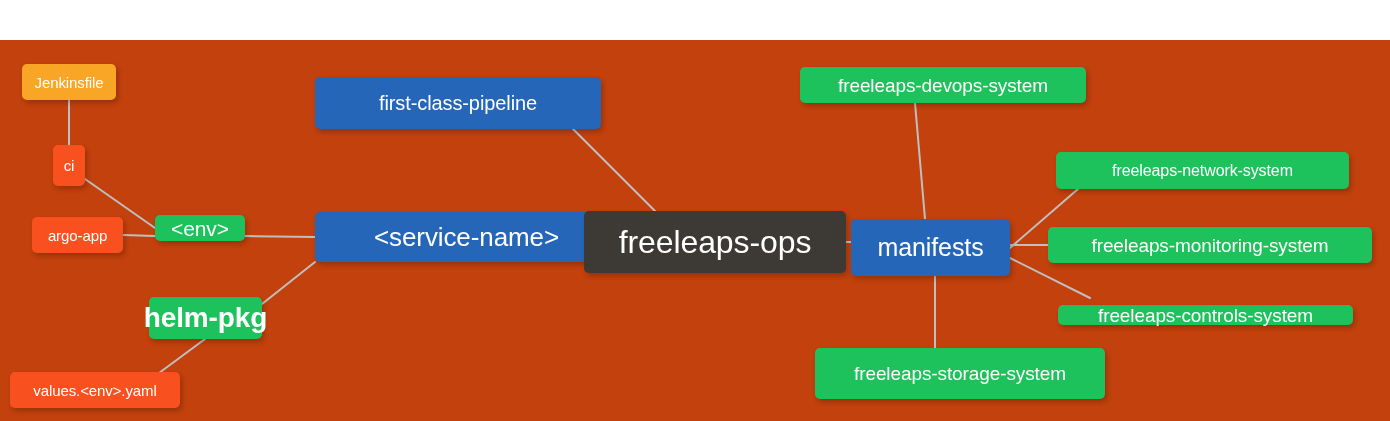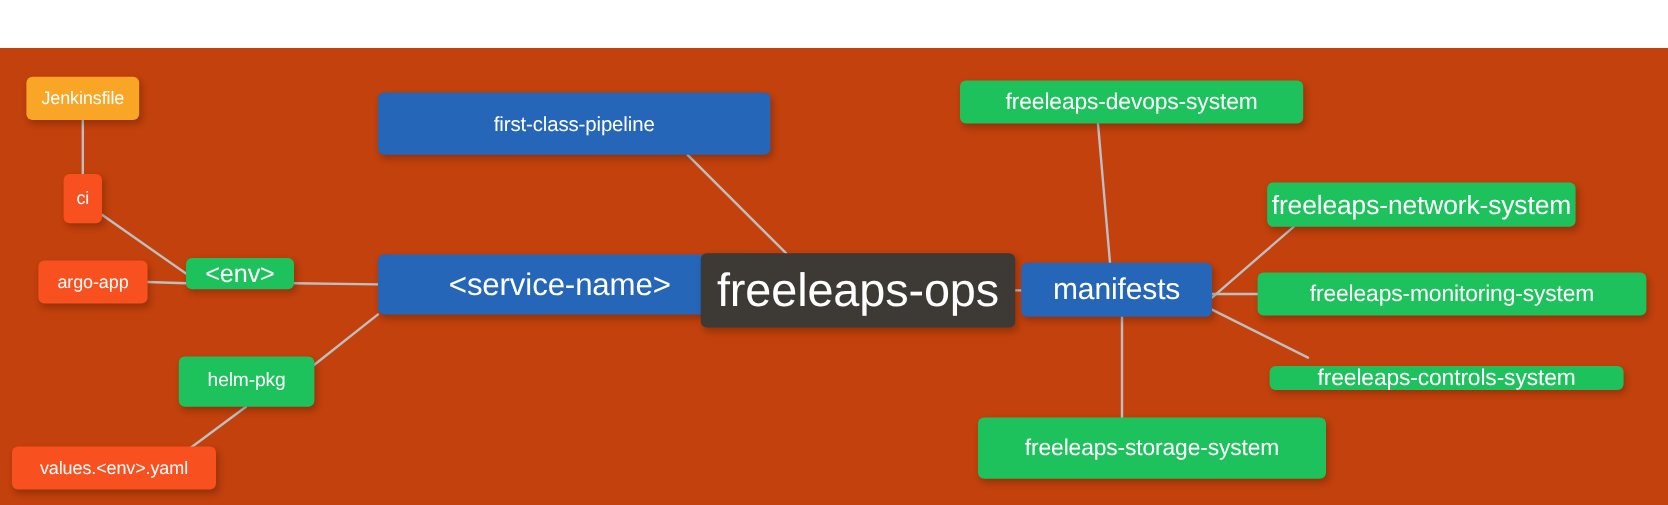--- a/index.html
+++ b/index.html
@@ -63,25 +63,25 @@
       <line x1="1010" y1="208" x2="1078" y2="149" stroke="#bfbfbf" stroke-width="2" stroke-linecap="round"></line>
       <line x1="1010" y1="205" x2="1048" y2="205" stroke="#bfbfbf" stroke-width="2" stroke-linecap="round"></line>
       <line x1="1010" y1="218" x2="1090" y2="258" stroke="#bfbfbf" stroke-width="2" stroke-linecap="round"></line>
       <line x1="935" y1="224" x2="935" y2="308" stroke="#bfbfbf" stroke-width="2" stroke-linecap="round"></line>
     </svg>
   <div id="nodes">
       <div class="node n-orange" style="left: 22px; top: 24px; width: 94px; height: 36px; font-size: 15px;">Jenkinsfile</div>
       <div class="node n-red" style="left: 53px; top: 105px; width: 32px; height: 41px; font-size: 15px;">ci</div>
       <div class="node n-red" style="left: 32px; top: 177px; width: 91px; height: 36px; font-size: 15px;">argo-app</div>
       <div class="node n-green" style="left: 155px; top: 175px; width: 90px; height: 26px; font-size: 21px;">&lt;env&gt;</div>
-      <div class="node n-green" style="left: 149px; top: 257px; width: 113px; height: 42px; font-size: 16px;">helm-pkg</div>
+      <div class="node n-green" style="left: 149px; top: 257px; width: 113px; height: 42px; font-size: 28px; font-weight: bold;">helm-pkg</div>
       <div class="node n-red" style="left: 10px; top: 332px; width: 170px; height: 36px; font-size: 15px;">values.&lt;env&gt;.yaml</div>
-      <div class="node n-blue" style="left: 315px; top: 37px; width: 327px; height: 52px; font-size: 17px;">first-class-pipeline</div>
+      <div class="node n-blue" style="left: 315px; top: 37px; width: 286px; height: 52px; font-size: 20px;">first-class-pipeline</div>
       <div class="node n-blue" style="left: 315px; top: 172px; width: 303px; height: 50px; font-size: 26px;">&lt;service-name&gt;</div>
-      <div class="node n-root" style="left: 584px; top: 171px; width: 262px; height: 62px; font-size: 39px;">freeleaps-ops</div>
-      <div class="node n-blue" style="left: 851px; top: 179px; width: 159px; height: 45px; font-size: 25px;">manifests</div>
+      <div class="node n-root" style="left: 584px; top: 171px; width: 262px; height: 62px; font-size: 32px;">freeleaps-ops</div>
+      <div class="node n-blue" style="left: 851px; top: 179px; width: 159px; height: 57px; font-size: 25px;">manifests</div>
       <div class="node n-green" style="left: 800px; top: 27px; width: 286px; height: 36px; font-size: 19px;">freeleaps-devops-system</div>
-      <div class="node n-green" style="left: 1056px; top: 112px; width: 257px; height: 37px; font-size: 22px;">freeleaps-network-system</div>
+      <div class="node n-green" style="left: 1056px; top: 112px; width: 293px; height: 37px; font-size: 16px;">freeleaps-network-system</div>
       <div class="node n-green" style="left: 1048px; top: 187px; width: 324px; height: 36px; font-size: 19px;">freeleaps-monitoring-system</div>
       <div class="node n-green" style="left: 1058px; top: 265px; width: 295px; height: 20px; font-size: 19px;">freeleaps-controls-system</div>
       <div class="node n-green" style="left: 815px; top: 308px; width: 290px; height: 51px; font-size: 19px;">freeleaps-storage-system</div>
     </div>
 </div>
 
 </body></html>

